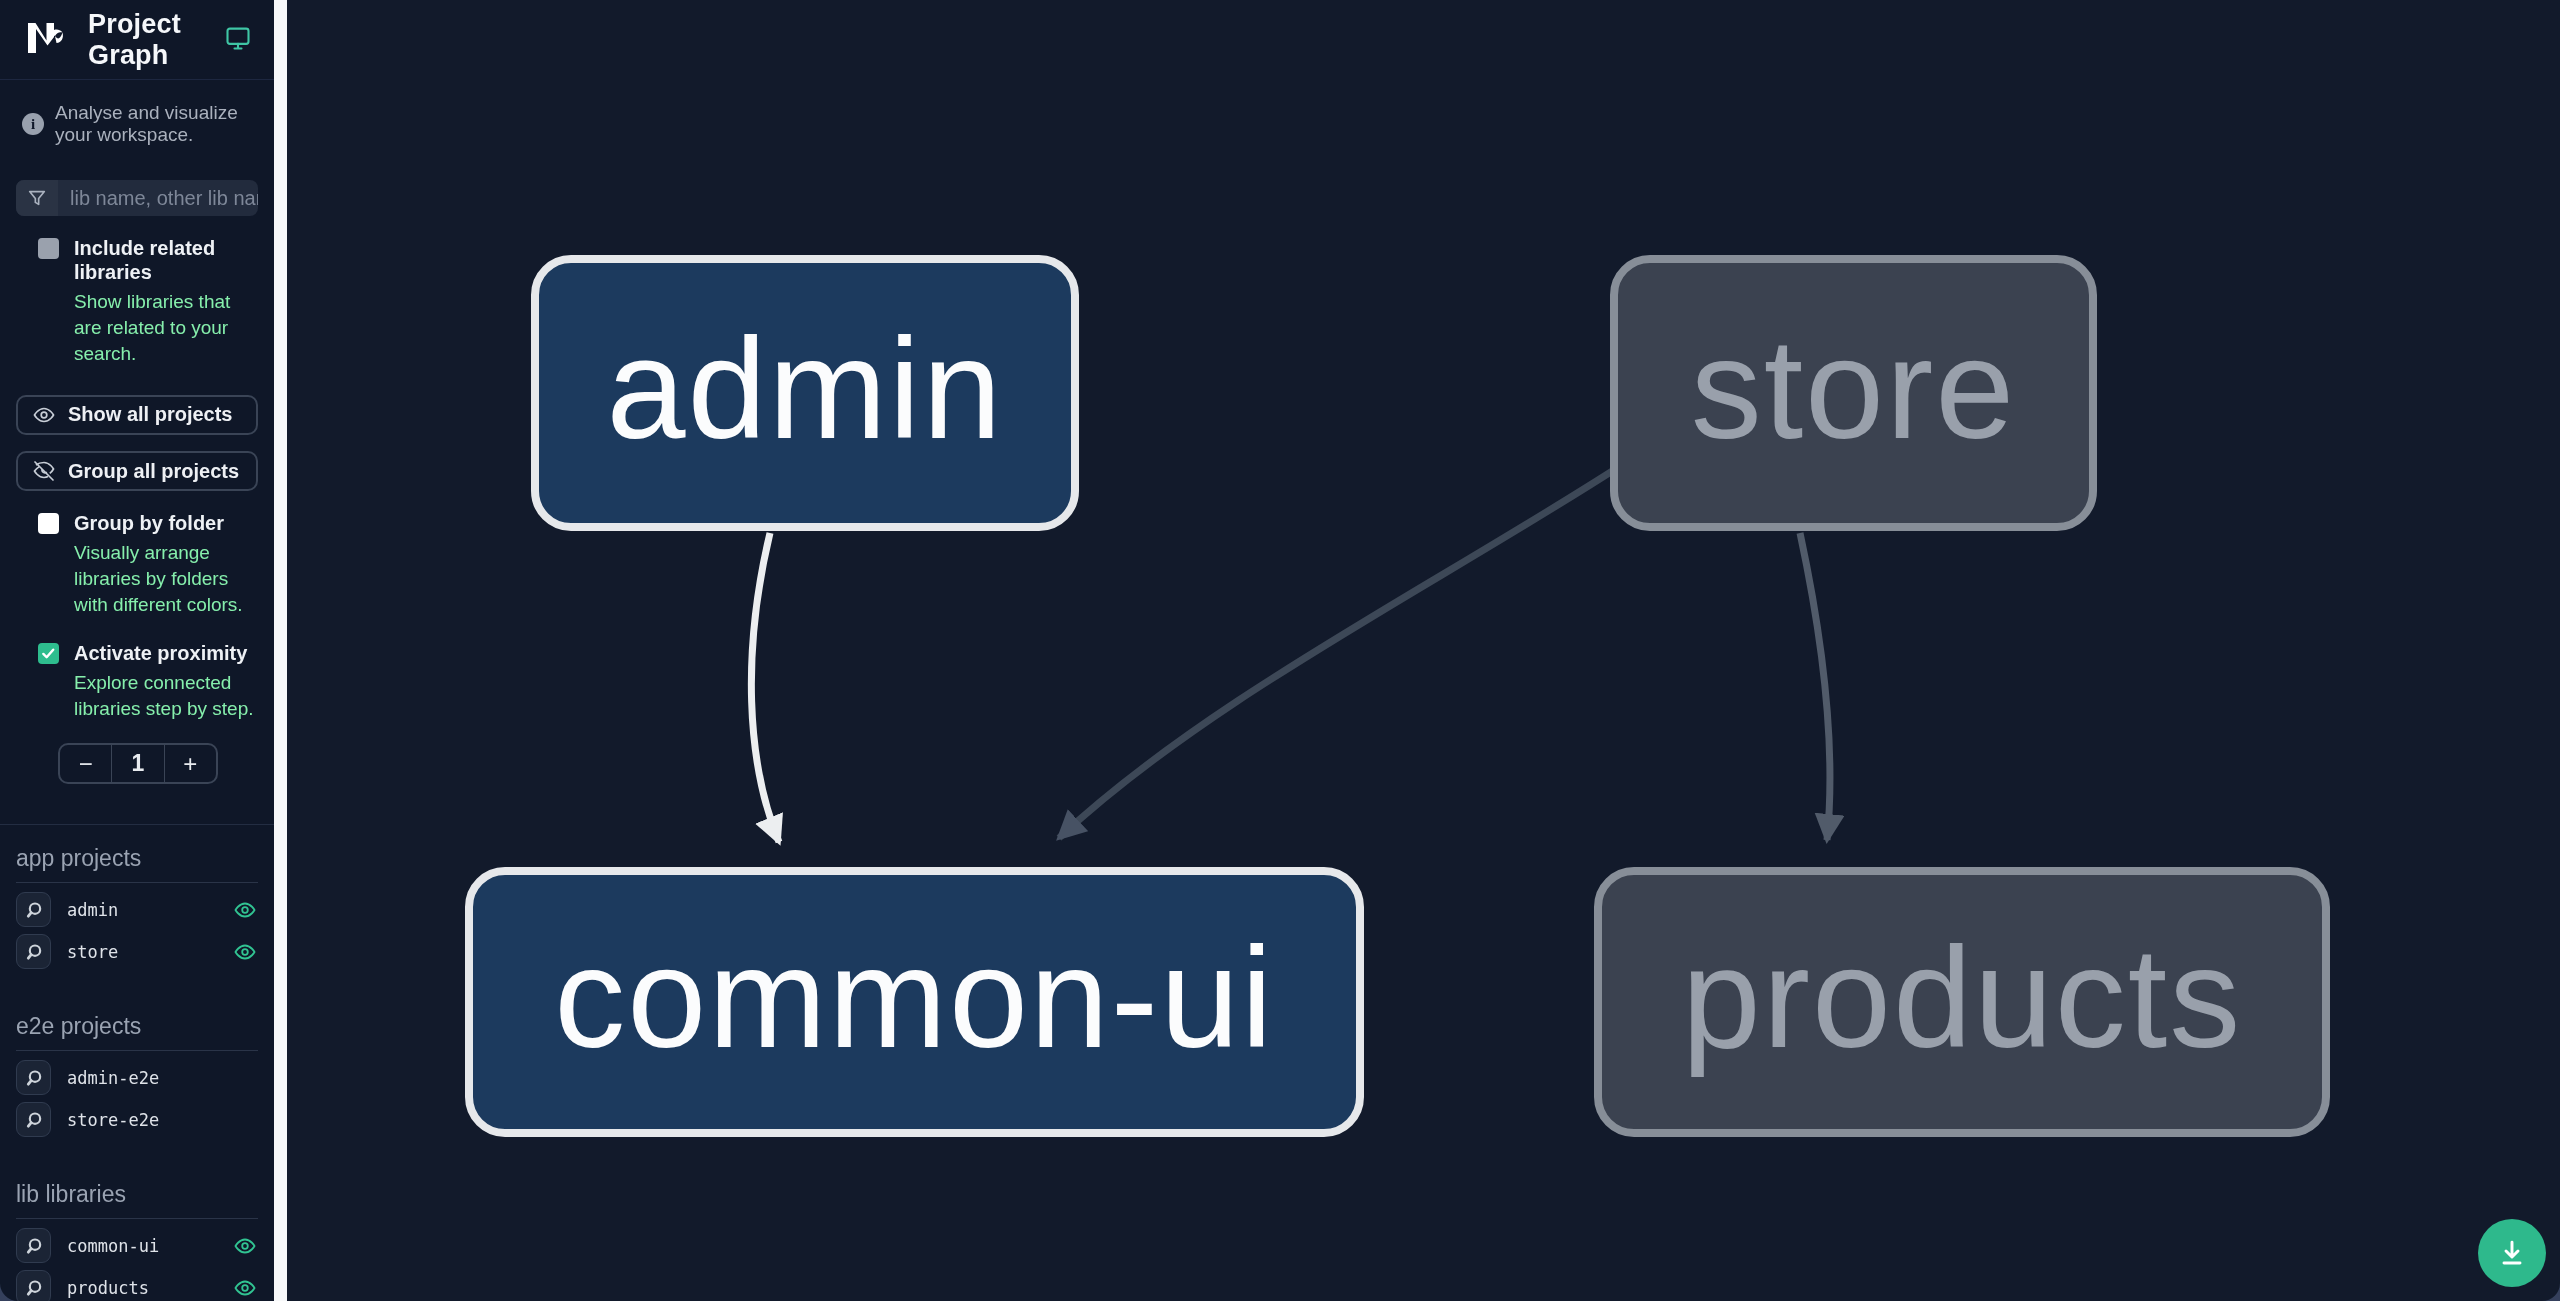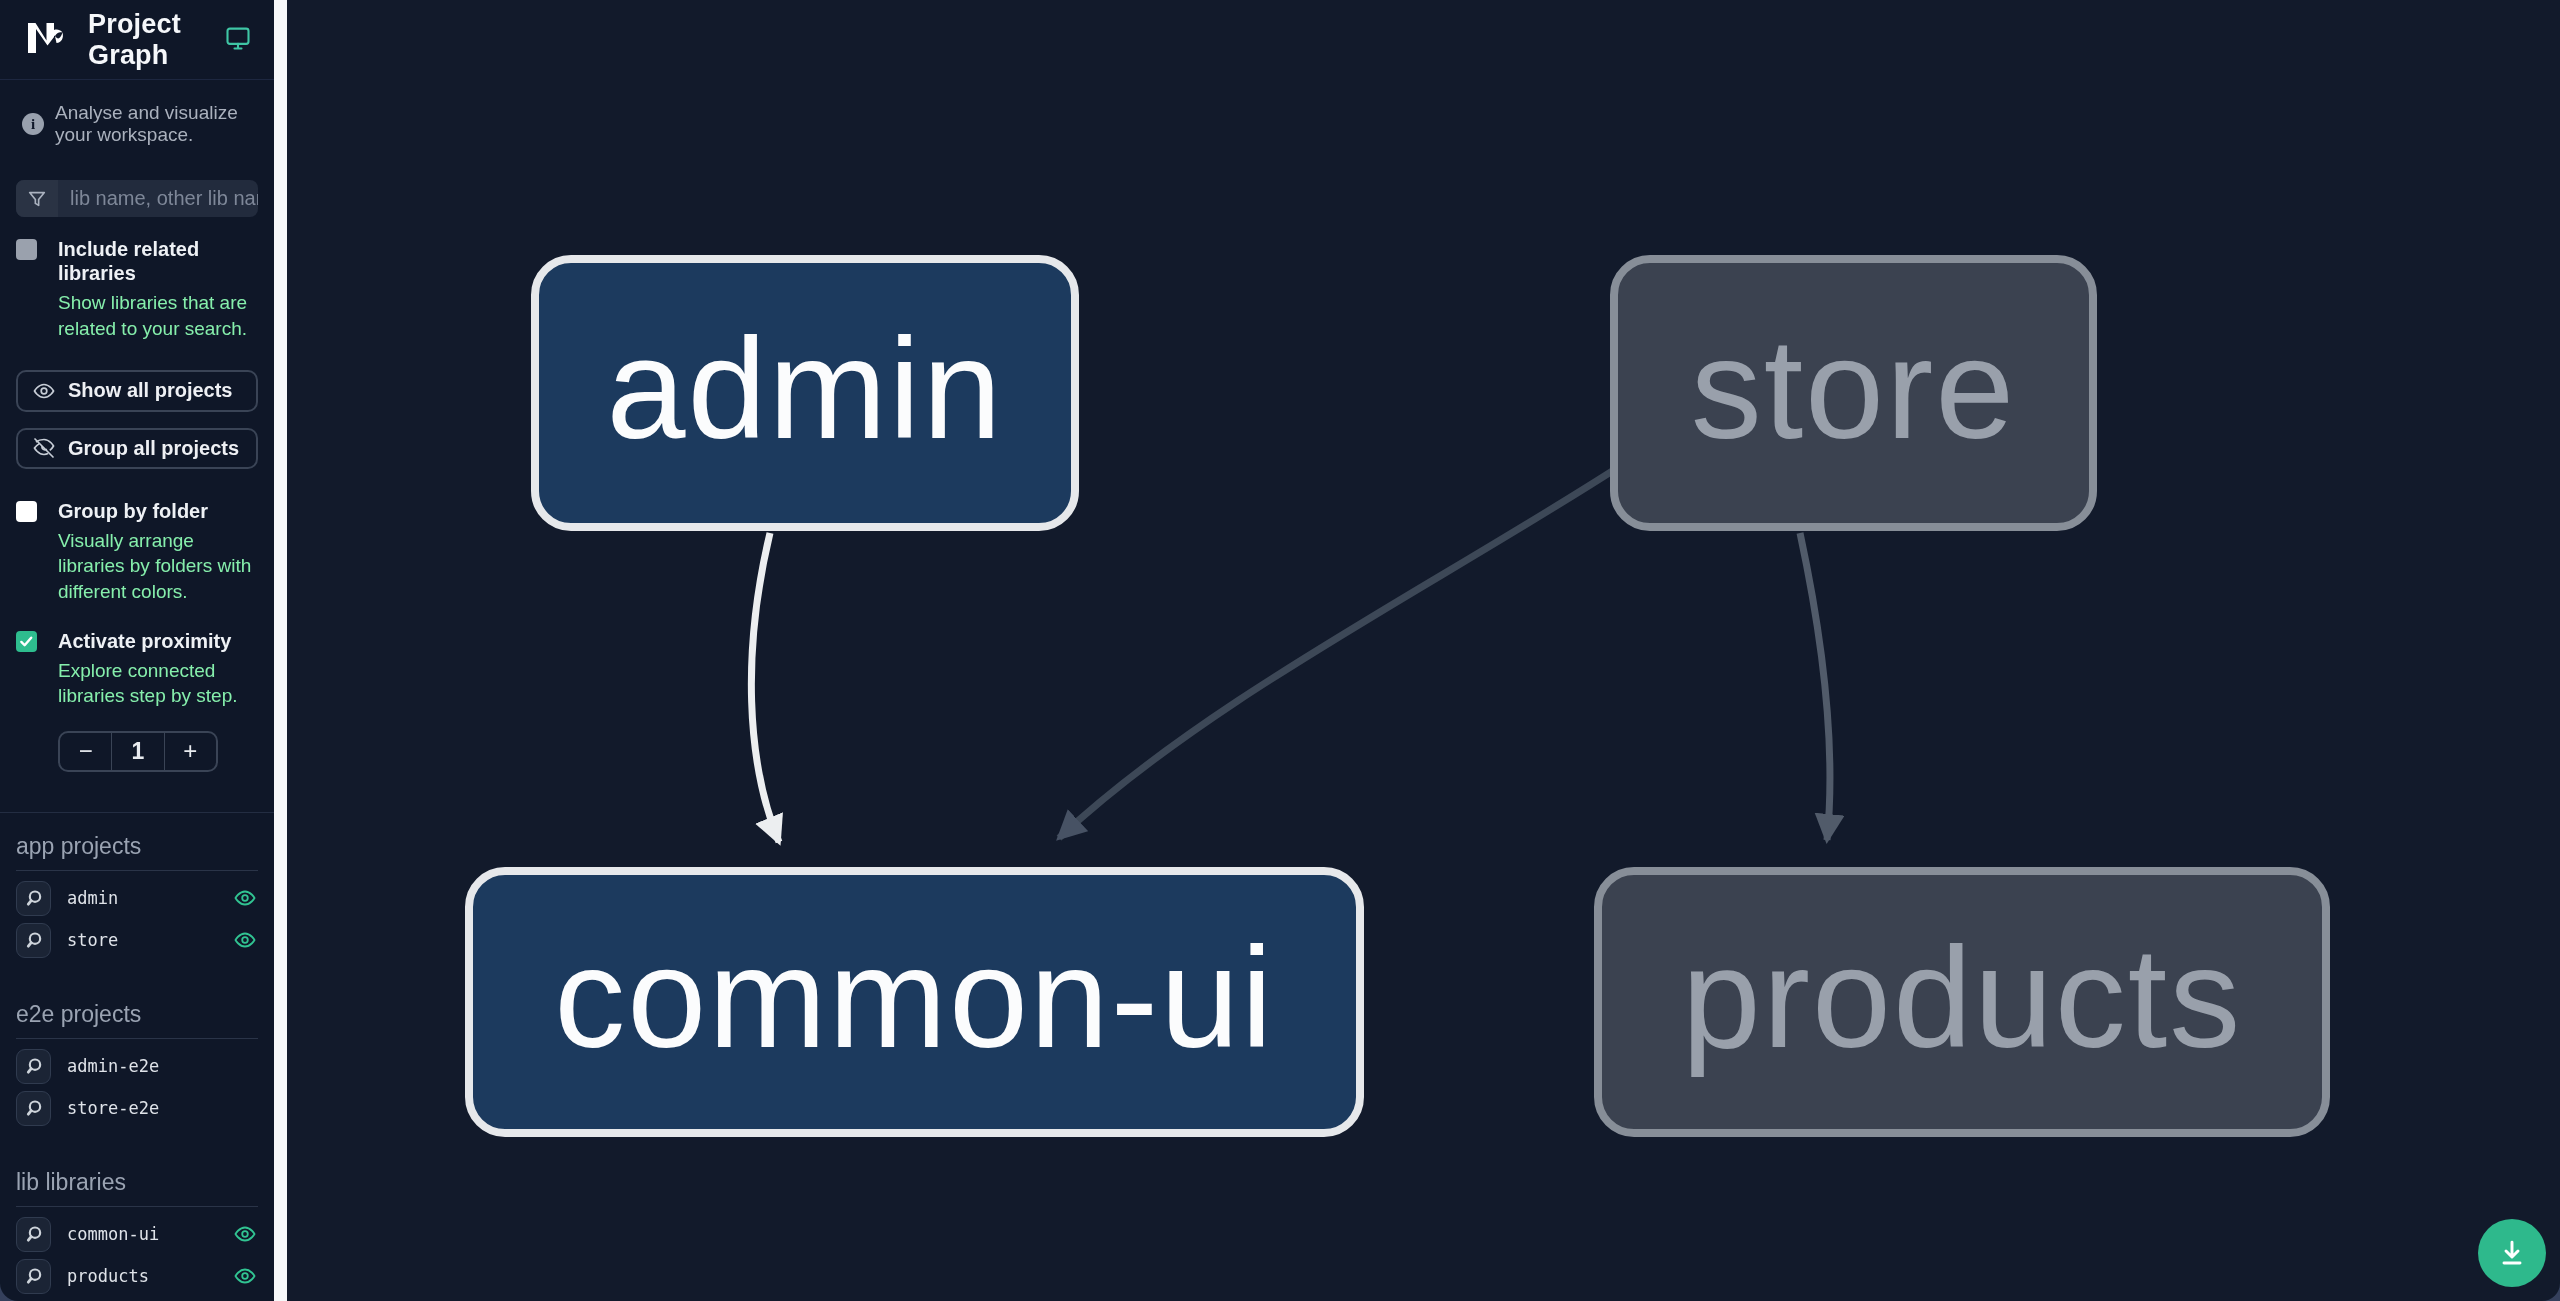--- a/index.html
+++ b/index.html
@@ -18,21 +18,21 @@
 
   .tagline { display:flex; align-items:center; gap:11px; padding:22px 22px 8px 22px; color:#aab1bd; font-size:19px; }
   .info-dot { width:22px; height:22px; border-radius:50%; background:#99a1ae; color:#0f1728; font-size:15px; font-weight:bold;
               display:flex; align-items:center; justify-content:center; font-family:"Liberation Serif", serif; flex:0 0 auto;}
 
   .filter-wrap { margin:26px 16px 0 16px; display:flex; height:40px; border-radius:8px; overflow:hidden; background:#222b3d; }
   .filter-icon-seg { width:42px; background:#2a3344; display:flex; align-items:center; justify-content:center; flex:0 0 auto; }
   .filter-wrap input { flex:1; background:transparent; border:0; outline:none; color:#dfe4ea; font-size:20px; padding:0 12px; }
   .filter-wrap input::placeholder { color:#7e8798; }
 
-  .toggle { display:flex; padding:20px 16px 0 16px; gap:21px; }
+  .toggle { display:flex; padding:20px 16px 0 16px; gap:15px;margin-left:22px; }
   .checkbox { width:21px; height:21px; border-radius:4px; flex:0 0 auto; margin-top:2px; display:flex; align-items:center; justify-content:center; }
   .checkbox.gray { background:#9aa1ad; }
   .checkbox.white { background:#ffffff; }
   .checkbox.green { background:#2ebd8e; }
   .toggle-label { color:#eef1f5; font-size:20px; font-weight:bold; line-height:1.2; }
   .toggle-desc { color:#86efac; font-size:19px; line-height:1.35; margin-top:5px; max-width:212px; }
 
   .sb-btn { margin:16px 16px 0 16px; height:44px; border:2px solid #3a4456; border-radius:10px; background:transparent;
             display:flex; align-items:center; gap:12px; padding:0 14px; cursor:pointer; }
   .sb-btn span { color:#eef0f4; font-size:20px; font-weight:bold; }
@@ -126,21 +126,21 @@
       <span style="display:flex">
         <svg width="24" height="24" viewBox="0 0 24 24" fill="none" stroke="#c7cdd6" stroke-width="1.7">
           <path d="M4 6c2-1.6 4.7-2.5 8-2.5 6 0 9.5 6.5 9.5 6.5s-1.3 2.4-3.7 4.3M14.8 13a2.8 2.8 0 0 1-4.6-2.9"></path>
           <path d="M3 3l18 18" stroke-linecap="round"></path>
           <path d="M7.3 7.6C4.4 9.4 2.5 12 2.5 12s3.5 6.5 9.5 6.5c1.5 0 2.9-.3 4.1-.9"></path>
         </svg>
       </span>
       <span>Group all projects</span>
     </button>
 
-    <div class="toggle" style="padding-top:30px">
+    <div class="toggle" style="padding-top:20px">
       <span class="checkbox white"></span>
       <div>
         <div class="toggle-label">Group by folder</div>
         <div class="toggle-desc">Visually arrange libraries by folders with different colors.</div>
       </div>
     </div>
 
     <div class="toggle" style="padding-top:24px">
       <span class="checkbox green">
         <svg width="15" height="15" viewBox="0 0 16 16" fill="none" stroke="#ffffff" stroke-width="2.6" stroke-linecap="round" stroke-linejoin="round">

